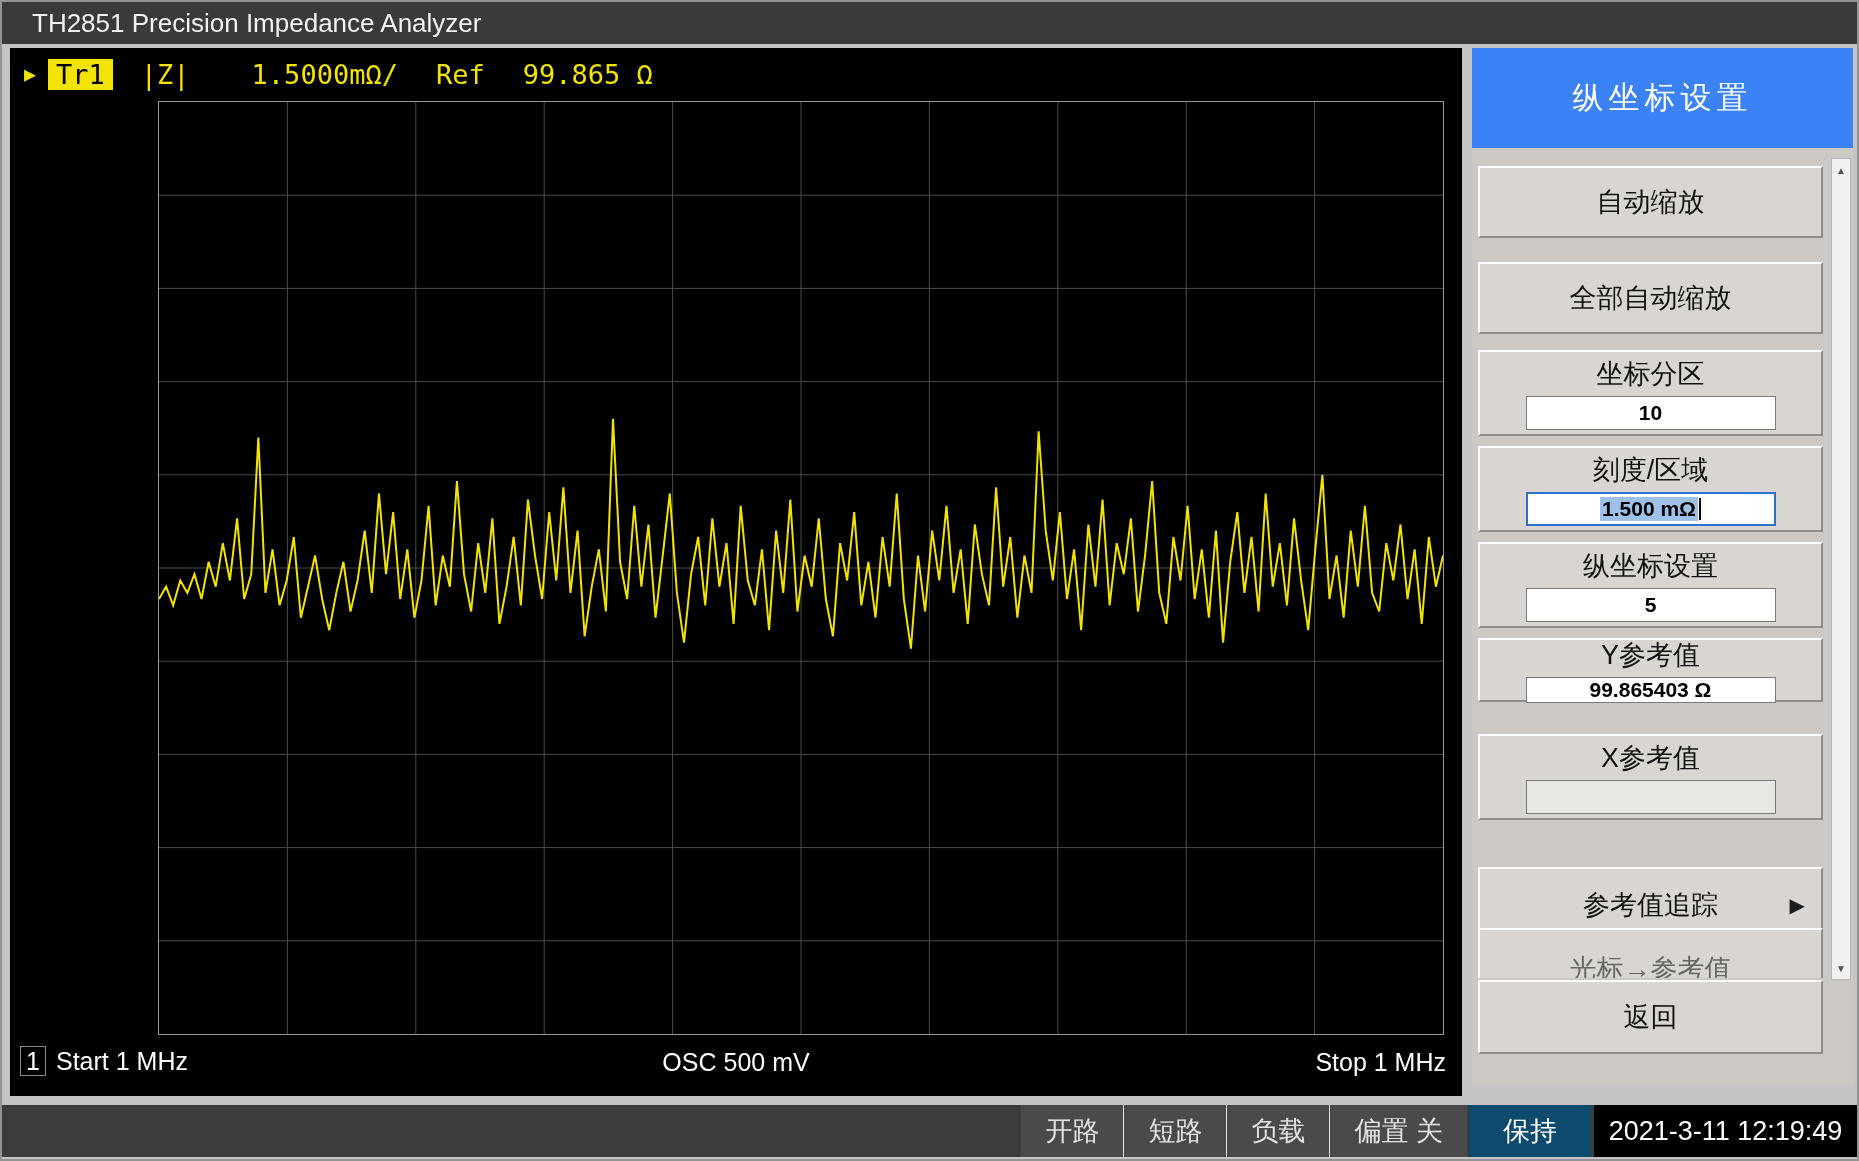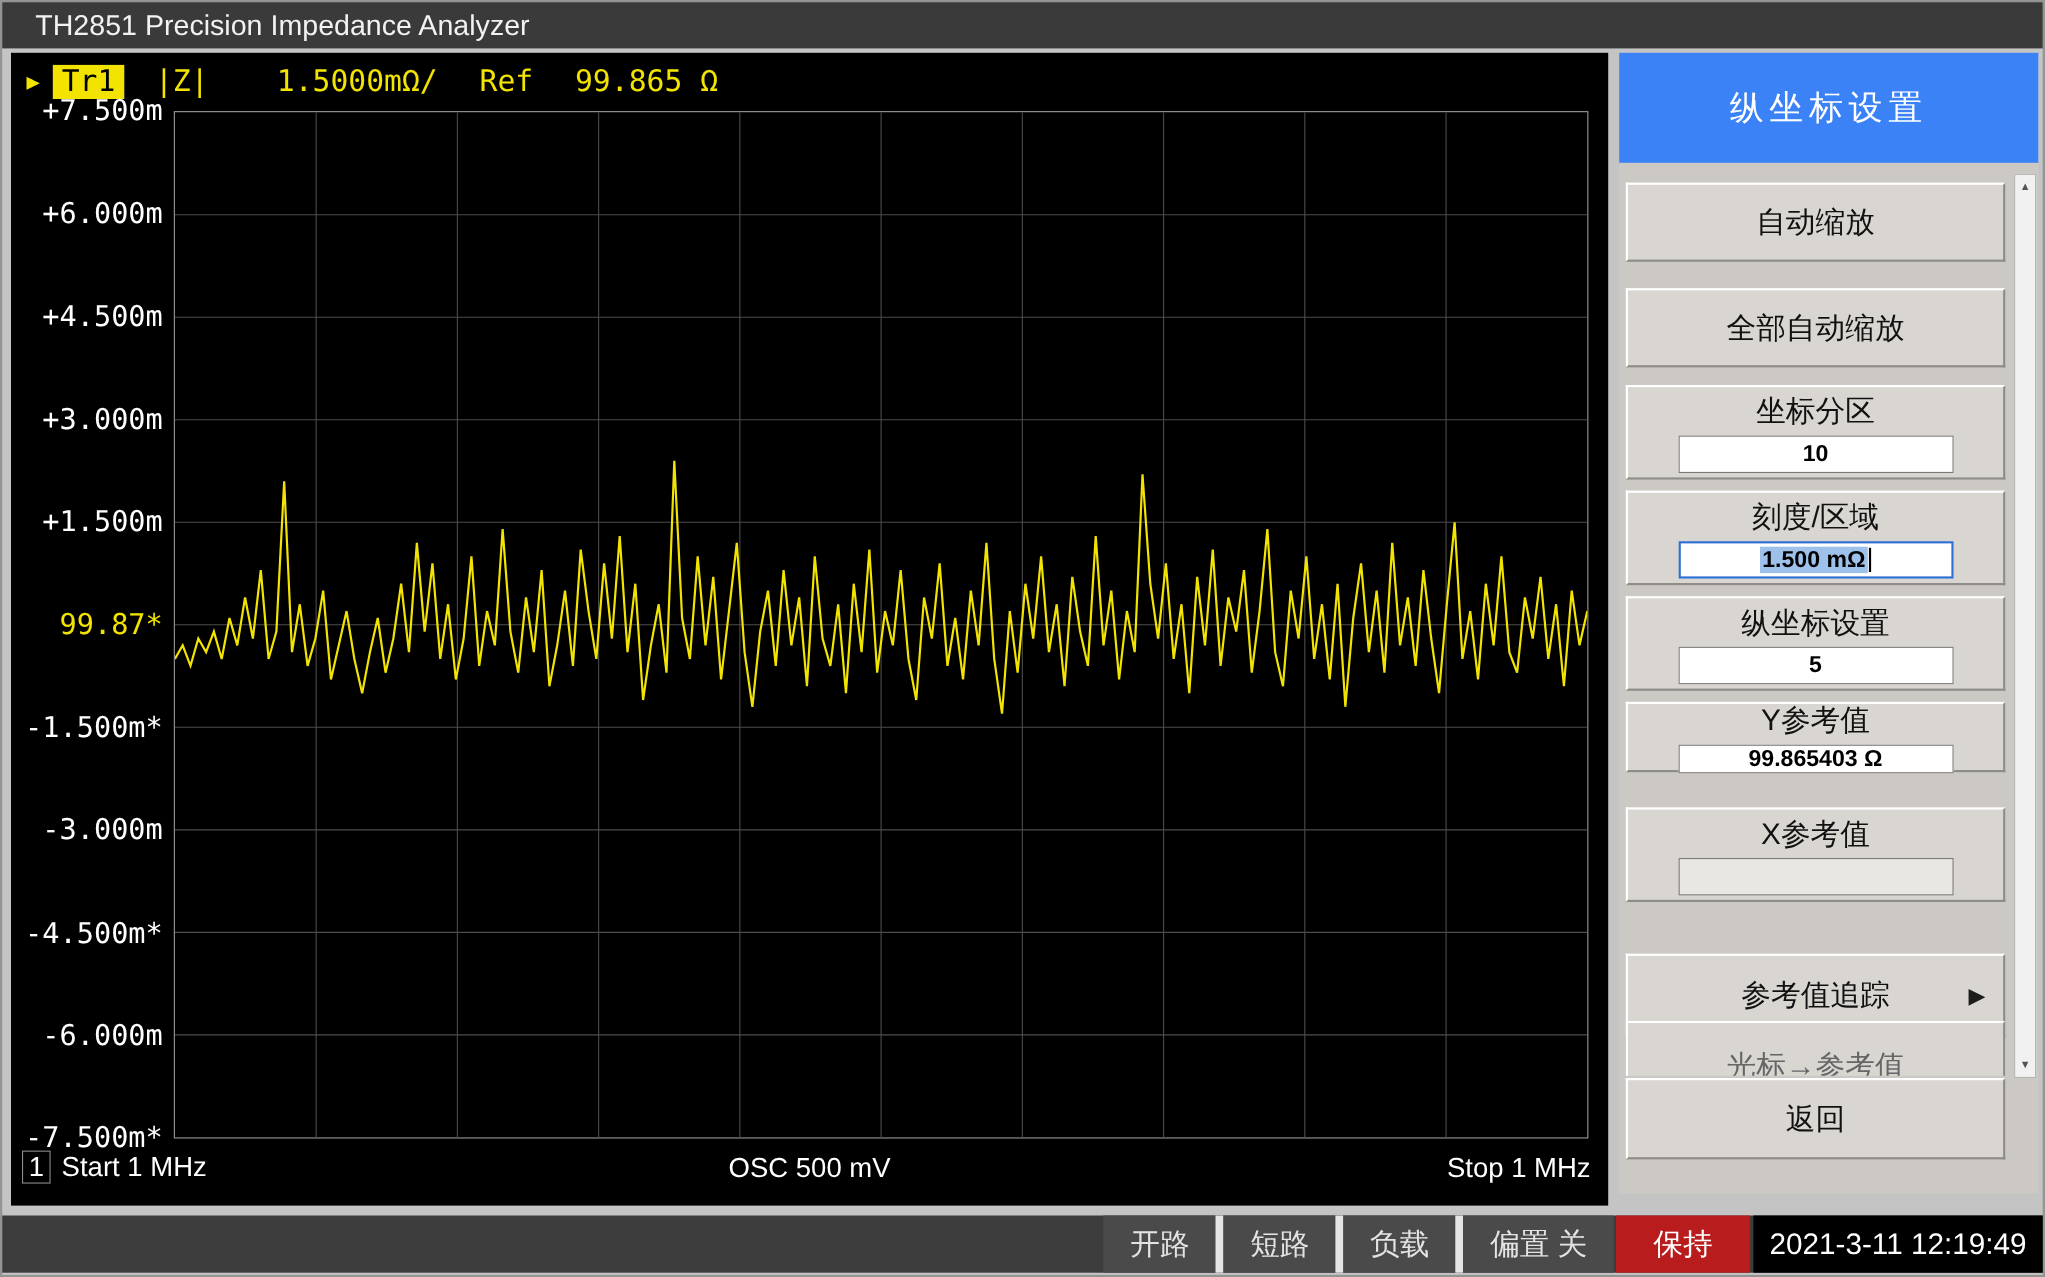--- a/index.html
+++ b/index.html
@@ -58,56 +58,43 @@
   .scrollbar{position:absolute;right:2px;top:110px;width:20px;height:822px;background:#f1f1f1;border:1px solid #b5b5b5}
   .sb-arrow{position:absolute;left:0;width:100%;height:22px;display:flex;align-items:center;justify-content:center;
             font-size:10px;color:#555;cursor:default}
   .sb-up{top:0}
   .sb-down{bottom:0}
 
   
   .bottombar{position:absolute;left:0;right:0;top:1103px;height:52px;background:#3c3c3c;
              display:flex;justify-content:flex-end;align-items:stretch}
   .bbtn{padding:0 24px;display:flex;align-items:center;justify-content:center;font-size:27px;
-        color:#e3e3e3;background:#4a4a4a;border-left:7px solid #e5e5e5;white-space:pre;cursor:default}
+        color:#e3e3e3;background:#4a4a4a;border-left:1px solid #e5e5e5;white-space:pre;cursor:default}
   .bbtn:first-child{border-left:none}
-  .bbtn.active{background:#b91c1c;color:#fff;border-left:none;margin-left:2px;padding:0 34px}
+  .bbtn.active{background:#0c4a6e;color:#fff;border-left:none;margin-left:2px;padding:0 34px}
   .timestamp{width:263px;background:#000;color:#fff;display:flex;align-items:center;justify-content:center;
              font-size:27px;margin-left:3px}
 </style>
 </head>
 <body>
 
 <div class="titlebar">TH2851 Precision Impedance Analyzer</div>
 
 <div class="scope">
 
   <div class="trace-header">
     <span class="tr-marker">▶</span>
     <span class="tr-name">Tr1</span>
     <span class="tr-param">|Z|</span>
     <span class="tr-scale">1.5000</span>
     <span class="tr-unit">mΩ/</span>
     <span class="tr-refword" style="margin-right:38px">Ref</span>
     <span>99.865 Ω</span>
   </div>
 
-  <div class="ylabels">
-    <span class="ylab" style="top:38px">+7.500m</span>
-    <span class="ylab" style="top:132px">+6.000m</span>
-    <span class="ylab" style="top:225px">+4.500m</span>
-    <span class="ylab" style="top:319px">+3.000m</span>
-    <span class="ylab" style="top:412px">+1.500m</span>
-    <span class="ylab ref" style="top:505px">99.87*</span>
-    <span class="ylab" style="top:599px">-1.500m*</span>
-    <span class="ylab" style="top:692px">-3.000m</span>
-    <span class="ylab" style="top:786px">-4.500m*</span>
-    <span class="ylab" style="top:879px">-6.000m</span>
-    <span class="ylab" style="top:972px">-7.500m*</span>
-  </div>
 
   <div class="plot">
     <svg id="plot-svg" viewBox="0 0 1286 934" preserveAspectRatio="none">
         <g stroke="#4c4c4c" stroke-width="1">
           <line x1="128.6" y1="0" x2="128.6" y2="934"></line>
           <line x1="257.2" y1="0" x2="257.2" y2="934"></line>
           <line x1="385.8" y1="0" x2="385.8" y2="934"></line>
           <line x1="514.4" y1="0" x2="514.4" y2="934"></line>
           <line x1="643.0" y1="0" x2="643.0" y2="934"></line>
           <line x1="771.6" y1="0" x2="771.6" y2="934"></line>

